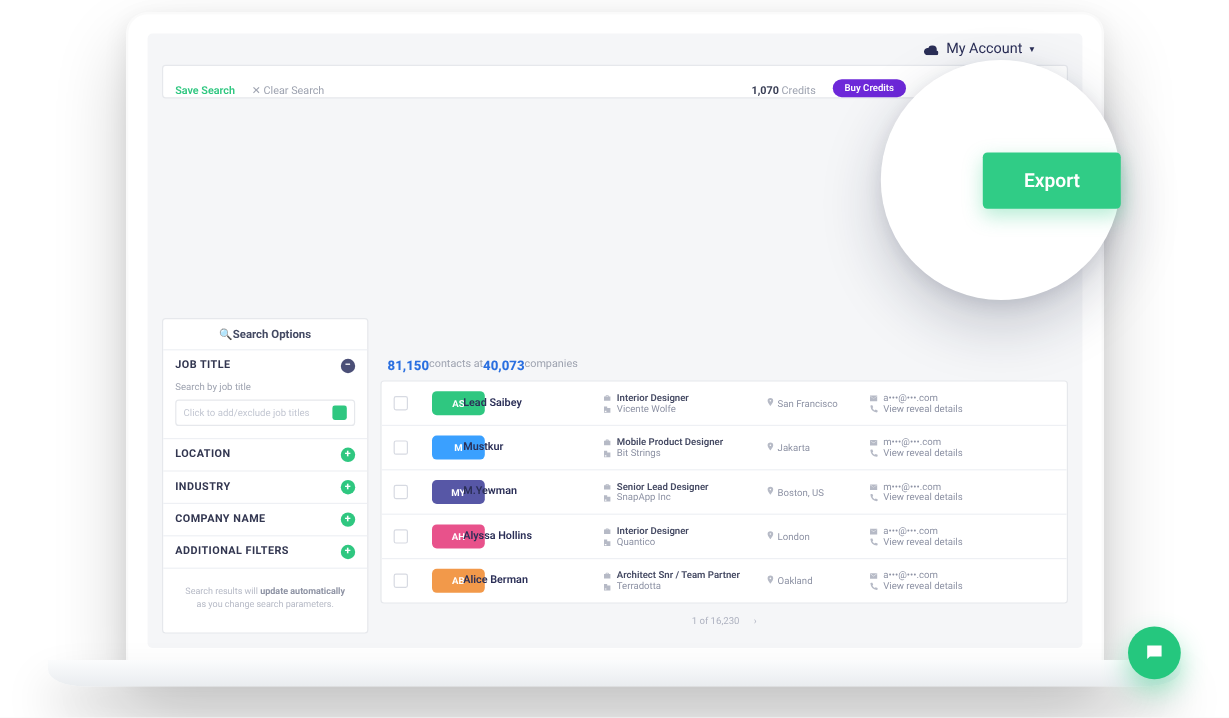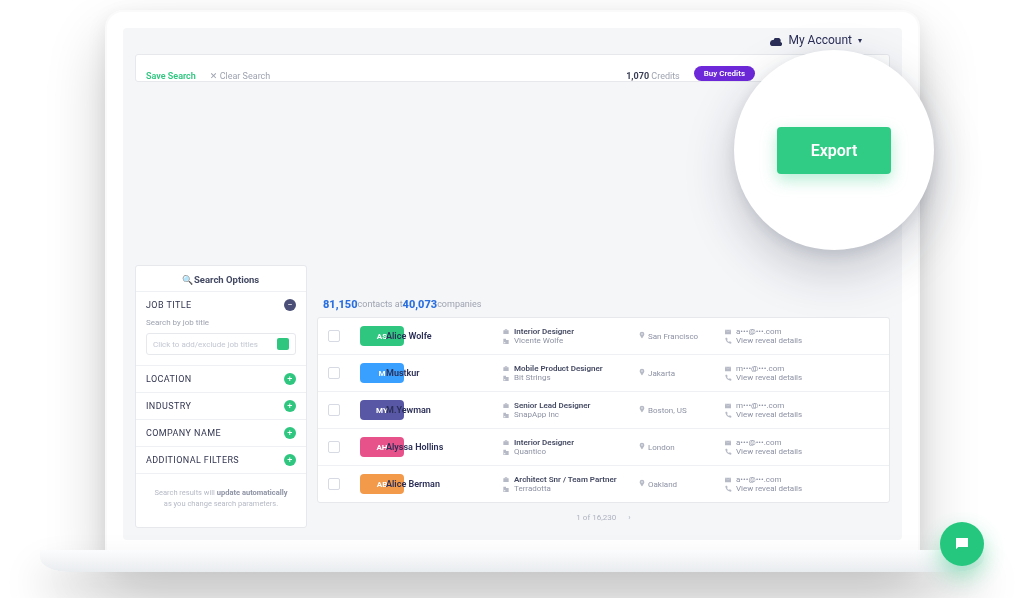--- a/index.html
+++ b/index.html
@@ -100,21 +100,21 @@
     text-align:center;
     font-weight:700;
     color:#444a63;
     padding:8px 0 6px;
     font-size:9.5px;
   }
   .so-title::before{content:"\1F50D ";font-size:9px;}
   .facet-head {
     display:flex;align-items:center;justify-content:space-between;
     padding:7px 10px;
-    font-size:9px;font-weight:400;letter-spacing:.4px;
+    font-size:9px;font-weight:700;letter-spacing:.4px;
     color:#323650;
     border-top:1px solid #eef0f4;
   }
   .facet-head .dot {
     width:12px;height:12px;border-radius:50%;
     display:flex;align-items:center;justify-content:center;
     background:#2fc780;color:#fff;font-size:9px;line-height:1;
   }
   .facet-head .dot.minus{background:#4b4f77;}
   .facet-sub {
@@ -187,21 +187,21 @@
   }
   .pager .nx{margin-left:10px;}
   
   .magnifier{
     position:absolute;
     right:90px;
     top:50px;
     width:200px;height:200px;border-radius:50%;
     background:#fff;
     box-shadow:0 20px 50px rgba(25,30,60,0.22),0 4px 14px rgba(25,30,60,0.10);
-    display:flex;align-items:center;justify-content:center;
+    display:flex;align-items:center;justify-content:flex-end;
   }
   .export-btn{
     background:#30cc86;color:#fff;
     padding:14px 34px;border-radius:4px;
     font-size:16px;font-weight:600;
     box-shadow:0 6px 16px rgba(46,204,134,0.35);
   }
   
   .fab{
     position:absolute;
@@ -281,21 +281,21 @@
         <div class="counts">
           <b>81,150</b>
             <span> contacts at </span>
             <b>40,073</b>
             <span> companies</span>
         </div>
         <div class="list" id="list">
             <div class="row">
               <span class="chk"></span>
               <span class="avatar" style="background:#2fc780">AS</span>
-              <span class="name">Alice Wolfe</span>
+              <span class="name">Lead Saibey</span>
               <span class="jobcol">
                 <span class="line strong">
                   <svg class="icn" viewBox="0 0 24 24">
                     <path fill="#b6bac6" d="M10 4h4a2 2 0 0 1 2 2v1h4v11H4V7h4V6a2 2 0 0 1 2-2zm0 3h4V6h-4v1z"></path>
                   </svg>
                   <span>Interior Designer</span>
                 </span>
                 <span class="line">
                   <svg class="icn" viewBox="0 0 24 24">
                     <path fill="#b6bac6" d="M4 21V5h8v4h8v12H4zm2-2h4v-3H6v3z"></path>

